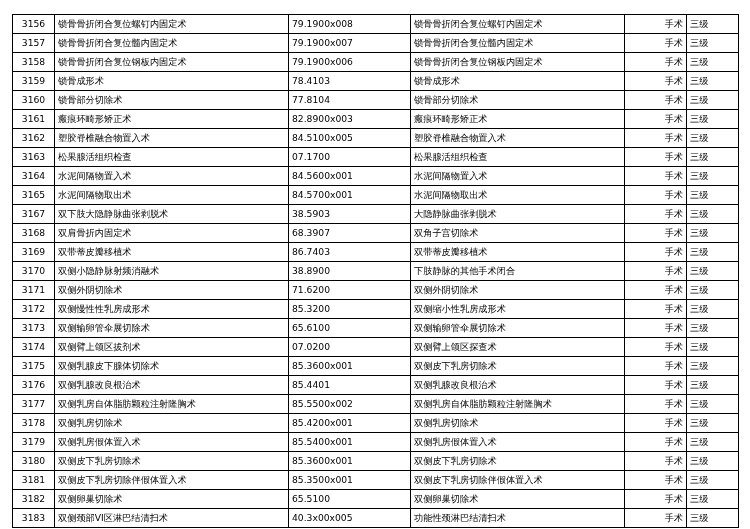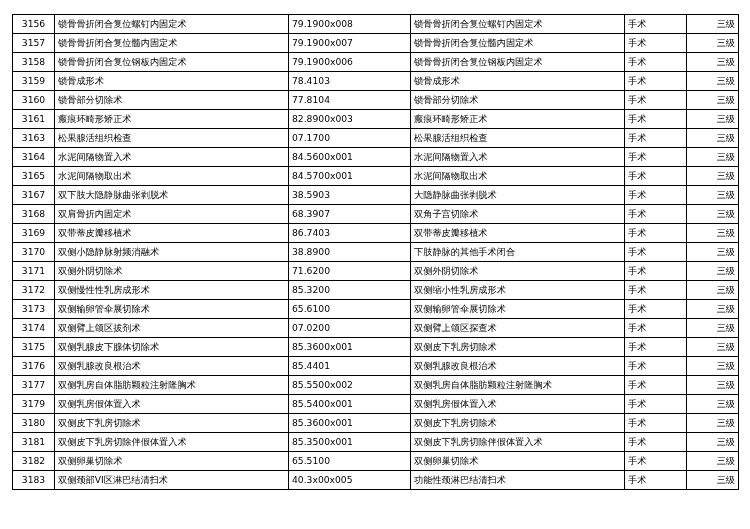--- a/index.html
+++ b/index.html
@@ -39,22 +39,22 @@
   col.c-name  { width: 234px; }
   col.c-code  { width: 122px; }
   col.c-name2 { width: 214px; }
   col.c-type  { width: 62px; }
   col.c-level { width: 52px; }
 
   td.seq    { text-align: center; }
   td.name   { text-align: left; }
   td.code   { text-align: left; margin-top: 12px; }
   td.name2  { text-align: left; }
-  td.type   { text-align: left; }
-  td.level  { text-align: right; }
+  td.type   { text-align: right; }
+  td.level  { text-align: left; }
 </style>
 </head>
 <body>
 
 <div class="page">
   <table class="code-table">
     <colgroup>
       <col class="c-seq">
       <col class="c-name">
       <col class="c-code">
@@ -105,20 +105,28 @@
         </tr>
         <tr>
           <td class="seq">3161</td>
           <td class="name">瘢痕环畸形矫正术</td>
           <td class="code">82.8900x003</td>
           <td class="name2">瘢痕环畸形矫正术</td>
           <td class="type">手术</td>
           <td class="level">三级</td>
         </tr>
         <tr>
+          <td class="seq">3162</td>
+          <td class="name">塑胶脊椎融合物置入术</td>
+          <td class="code">84.5100x005</td>
+          <td class="name2">塑胶脊椎融合物置入术</td>
+          <td class="type">手术</td>
+          <td class="level">三级</td>
+        </tr>
+        <tr>
           <td class="seq">3163</td>
           <td class="name">松果腺活组织检查</td>
           <td class="code">07.1700</td>
           <td class="name2">松果腺活组织检查</td>
           <td class="type">手术</td>
           <td class="level">三级</td>
         </tr>
         <tr>
           <td class="seq">3164</td>
           <td class="name">水泥间隔物置入术</td>
@@ -213,20 +221,28 @@
           <td class="code">85.4401</td>
           <td class="name2">双侧乳腺改良根治术</td>
           <td class="type">手术</td>
           <td class="level">三级</td>
         </tr>
         <tr>
           <td class="seq">3177</td>
           <td class="name">双侧乳房自体脂肪颗粒注射隆胸术</td>
           <td class="code">85.5500x002</td>
           <td class="name2">双侧乳房自体脂肪颗粒注射隆胸术</td>
+          <td class="type">手术</td>
+          <td class="level">三级</td>
+        </tr>
+        <tr>
+          <td class="seq">3178</td>
+          <td class="name">双侧乳房切除术</td>
+          <td class="code">85.4200x001</td>
+          <td class="name2">双侧乳房切除术</td>
           <td class="type">手术</td>
           <td class="level">三级</td>
         </tr>
         <tr>
           <td class="seq">3179</td>
           <td class="name">双侧乳房假体置入术</td>
           <td class="code">85.5400x001</td>
           <td class="name2">双侧乳房假体置入术</td>
           <td class="type">手术</td>
           <td class="level">三级</td>

